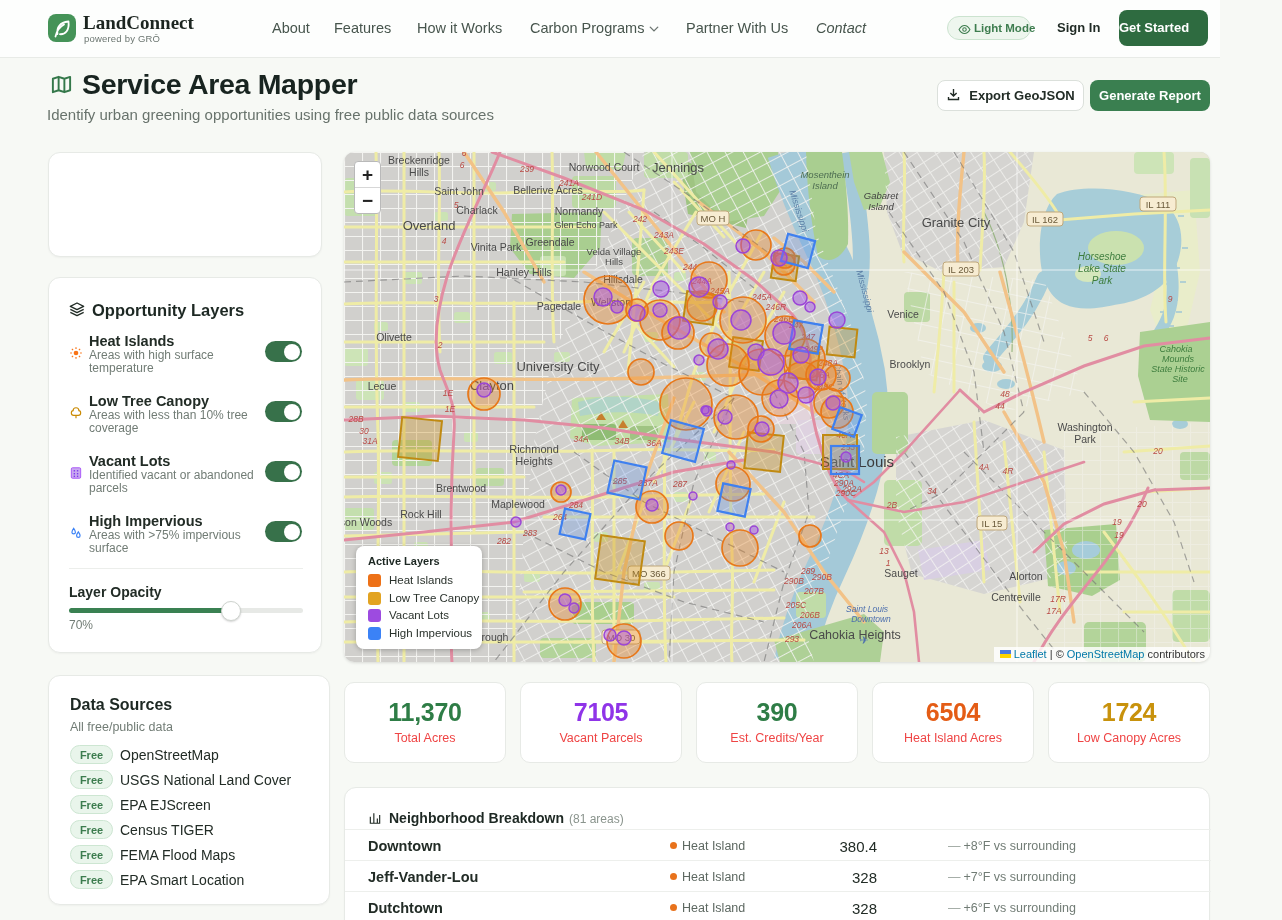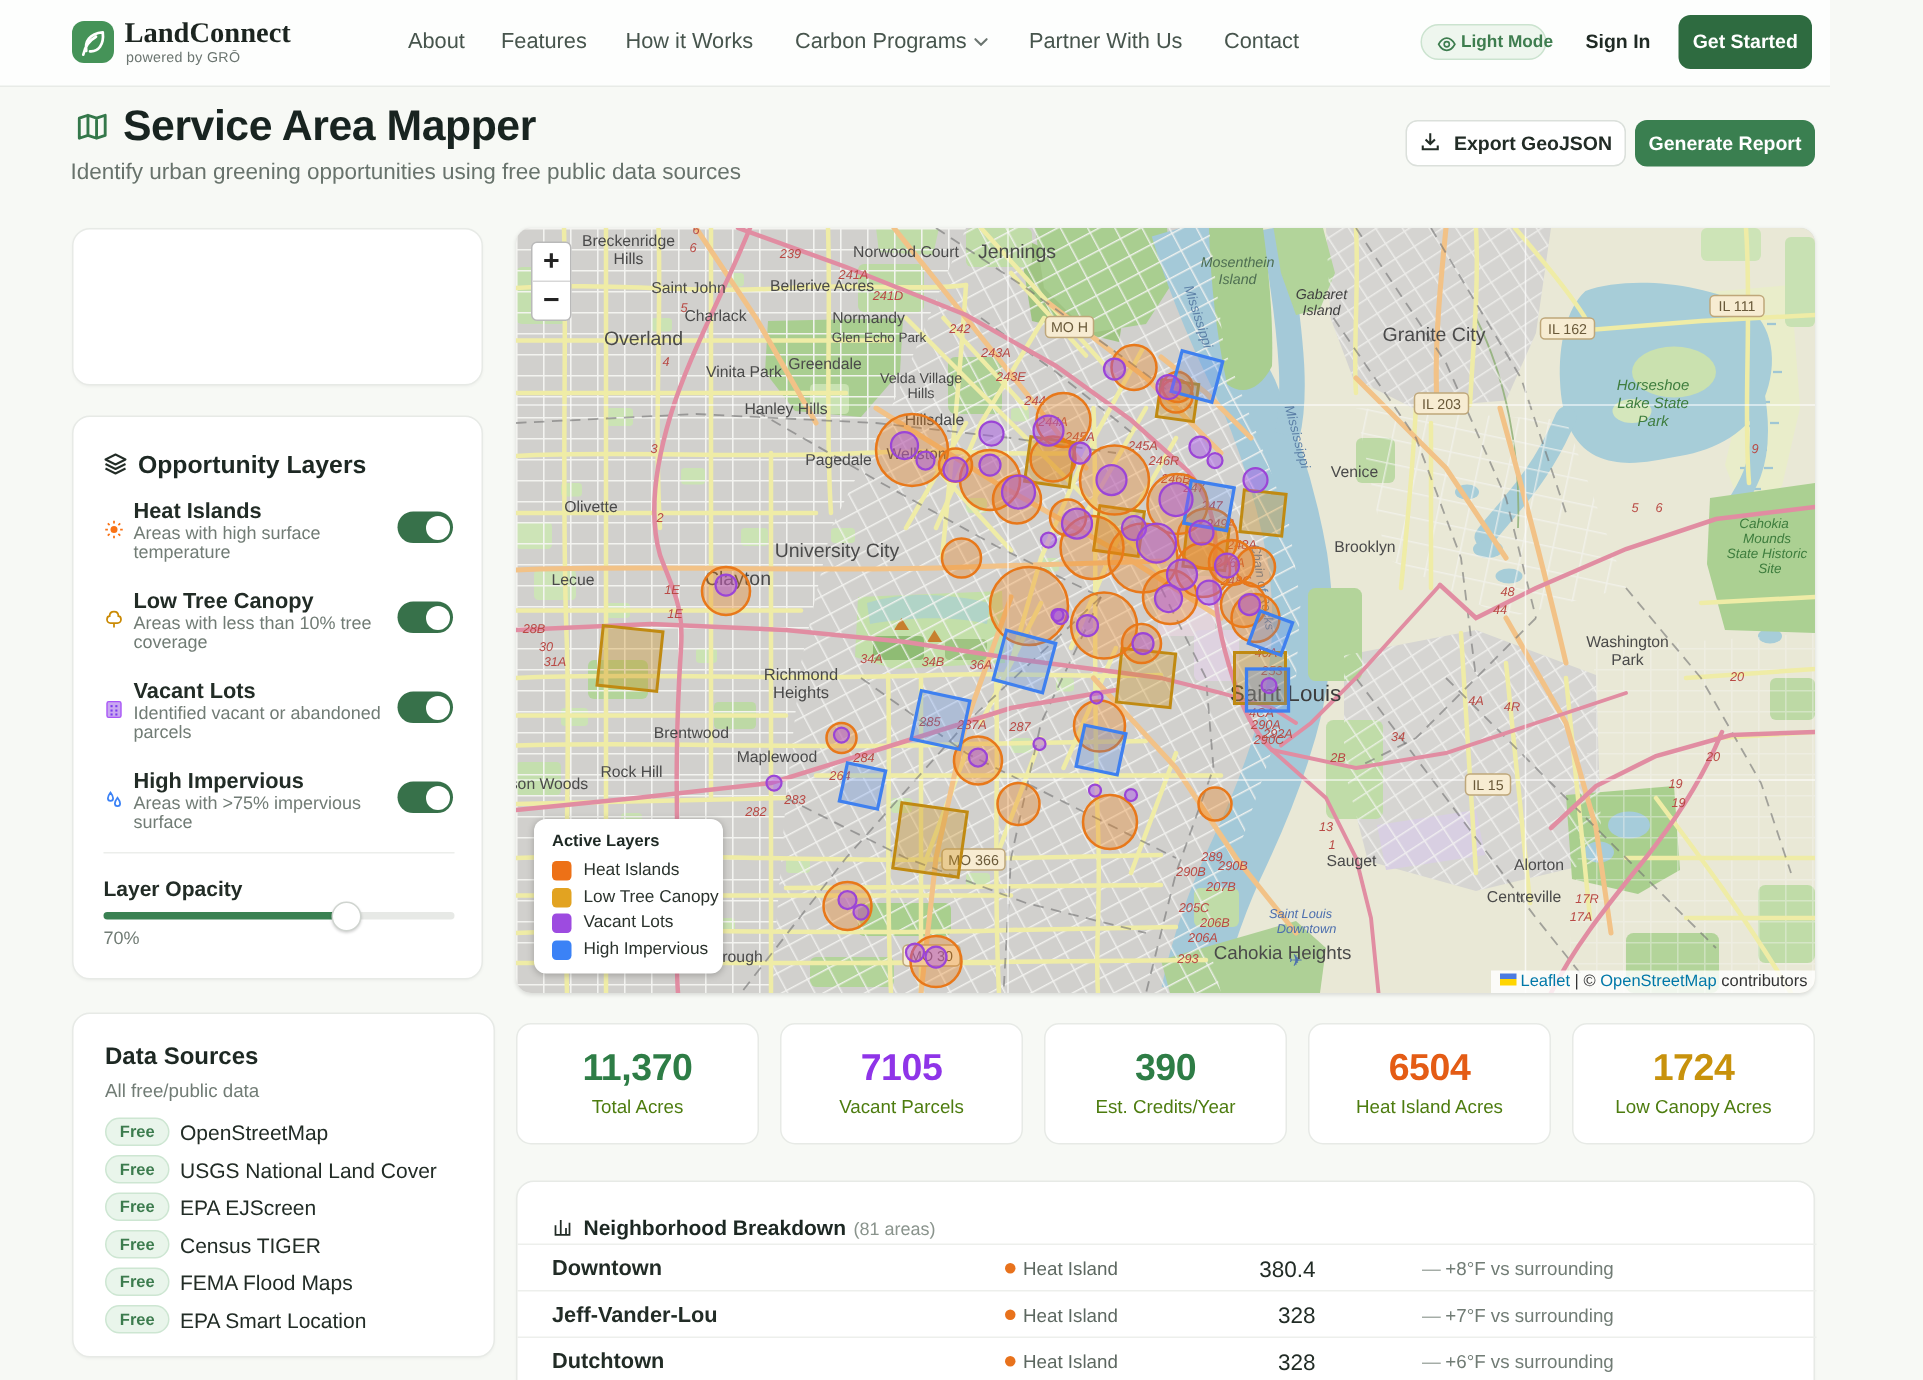--- a/index.html
+++ b/index.html
@@ -8,21 +8,21 @@
   .abs { position:absolute; }
 
   
   #nav { position:absolute; top:0; left:0; width:1220px; height:58px; background:#fdfefd; border-bottom:1px solid #e8ebe7; }
   #logo-sq { position:absolute; left:48px; top:14px; width:28px; height:28px; background:#459358; border-radius:8px; }
   #logo-name { position:absolute; left:83px; top:12px; font-family:"Liberation Serif", serif; font-weight:bold; font-size:19px; color:#1c2520; }
   #logo-sub { position:absolute; left:84px; top:33px; font-size:9.5px; color:#6b7570; letter-spacing:.2px; }
   .navlink { position:absolute; top:20px; font-size:14.5px; color:#47554d; }
   #lightmode { position:absolute; left:947px; top:16px; width:84px; height:24px; background:#eef6ee; border:1px solid #cbe3cf; border-radius:12px; color:#3e7d4f; font-size:11.5px; font-weight:bold; line-height:22px; text-align:left; padding-left:26px; white-space:nowrap; }
   #signin { position:absolute; left:1057px; top:20px; font-size:13px; font-weight:bold; color:#1f2a24; }
-  #getstarted { position:absolute; left:1119px; top:10px; width:89px; height:36px; background:#2e6b40; border-radius:8px; color:#fff; font-size:13px; font-weight:bold; text-align:center; line-height:36px; }
+  #getstarted { position:absolute; left:1119px; top:10px; width:89px; height:36px; background:#2e6b40; border-radius:8px; color:#fff; font-size:13px; font-weight:bold; line-height:36px; }
 
   
   #title { position:absolute; left:82px; top:68px; font-size:28.5px; font-weight:bold; color:#182420; letter-spacing:-.3px; }
   #subtitle { position:absolute; left:47px; top:106px; font-size:15px; color:#68736c; }
   #export-btn { position:absolute; left:937px; top:80px; width:147px; height:31px; background:#fff; border:1px solid #dbe0db; border-radius:8px; font-size:13px; font-weight:bold; color:#222c26; text-align:center; line-height:29px; }
   #report-btn { position:absolute; left:1090px; top:80px; width:120px; height:31px; background:#3a7f50; border-radius:8px; font-size:13px; font-weight:bold; color:#fff; text-align:center; line-height:31px; }
 
   
   .card { position:absolute; background:#fff; border:1px solid #e7eae6; border-radius:12px; box-shadow:0 1px 2px rgba(0,0,0,.04); }
 
@@ -63,21 +63,21 @@
   #legend { position:absolute; left:12px; top:394px; width:126px; height:103px; background:#fff; border-radius:8px; box-shadow:0 1px 5px rgba(0,0,0,.25); z-index:5; padding:9px 0 0 12px; }
   #legend .lgt { font-size:11px; font-weight:bold; color:#1d2823; margin-bottom:7px; }
   .lgr { font-size:11.5px; color:#2a322c; margin-bottom:4.5px; height:13px; line-height:13px; }
   .lgr .chip { display:inline-block; width:13px; height:13px; border-radius:3px; margin-right:8px; vertical-align:top; }
   #attrib { position:absolute; right:0; bottom:0; height:15px; background:rgba(255,255,255,.82); z-index:5; font-size:11px; color:#333; padding:1px 5px 0 6px; }
   #attrib a { color:#0078a8; text-decoration:none; }
 
   
   .stat { position:absolute; top:682px; width:162px; height:81px; background:#fff; border:1px solid #e7eae6; border-radius:10px; text-align:center; }
   .stat .num { font-size:25px; font-weight:bold; margin-top:15px; letter-spacing:-.3px; }
-  .stat .lbl { font-size:12.5px; color:#4d7c0f; margin-top:4px; }
+  .stat .lbl { font-size:12.5px; color:#ef4444; margin-top:4px; }
 
   
   #card-table { left:344px; top:787px; width:866px; height:160px; }
   #nbhead { position:absolute; left:23px; top:22px; font-size:14px; font-weight:bold; color:#1d2823; }
   #nbcount { position:absolute; left:224px; top:24px; font-size:12px; color:#8a948d; }
   .nrow { position:absolute; left:0; width:866px; height:31px; border-top:1px solid #edefec; }
   .nrow .nname { position:absolute; left:23px; top:8px; font-size:14.5px; font-weight:bold; color:#222c26; }
   .nrow .ndot { position:absolute; left:325px; top:12px; width:7px; height:7px; border-radius:50%; background:#e8721c; }
   .nrow .ntag { position:absolute; left:337px; top:9px; font-size:12.5px; color:#5d6861; }
   .nrow .nval { position:absolute; left:440px; top:8px; width:92px; text-align:right; font-size:15px; color:#222c26; }
@@ -95,21 +95,21 @@
   </div>
   <div id="logo-name">LandConnect</div>
   <div id="logo-sub">powered by GRŌ</div>
   <div class="navlink" style="left:272px;">About</div>
   <div class="navlink" style="left:334px;">Features</div>
   <div class="navlink" style="left:417px;">How it Works</div>
   <div class="navlink" style="left:530px;">Carbon Programs<svg style="margin-left:5px;vertical-align:1px;" width="10" height="6" viewBox="0 0 12 8" fill="none" stroke="#6b7570" stroke-width="1.8" stroke-linecap="round">
         <path d="M1 1.5 L6 6.5 L11 1.5"></path>
       </svg></div>
   <div class="navlink" style="left:686px;">Partner With Us</div>
-  <div class="navlink" style="left:816px;">Contact</div>
+  <div class="navlink" style="left:816px;font-style:italic;">Contact</div>
   <div id="lightmode"><svg style="position:absolute;left:10px;top:6px;" width="13" height="13" viewBox="0 0 24 24" fill="none" stroke="#3e7d4f" stroke-width="2">
         <path d="M2 12 C5 6.5 8.5 4.5 12 4.5 C15.5 4.5 19 6.5 22 12 C19 17.5 15.5 19.5 12 19.5 C8.5 19.5 5 17.5 2 12 Z"></path>
         <circle cx="12" cy="12" r="3.2"></circle>
       </svg>Light Mode</div>
   <div id="signin">Sign In</div>
   <div id="getstarted">Get Started</div>
 </div>
 
 <svg class="abs" style="left:50px;top:73px;" width="23" height="23" viewBox="0 0 24 24" fill="none" stroke="#34784a" stroke-width="2" stroke-linejoin="round">
     <path d="M9 4 L3 6 L3 20 L9 18 L15 20 L21 18 L21 4 L15 6 Z M9 4 V18 M15 6 V20"></path>

